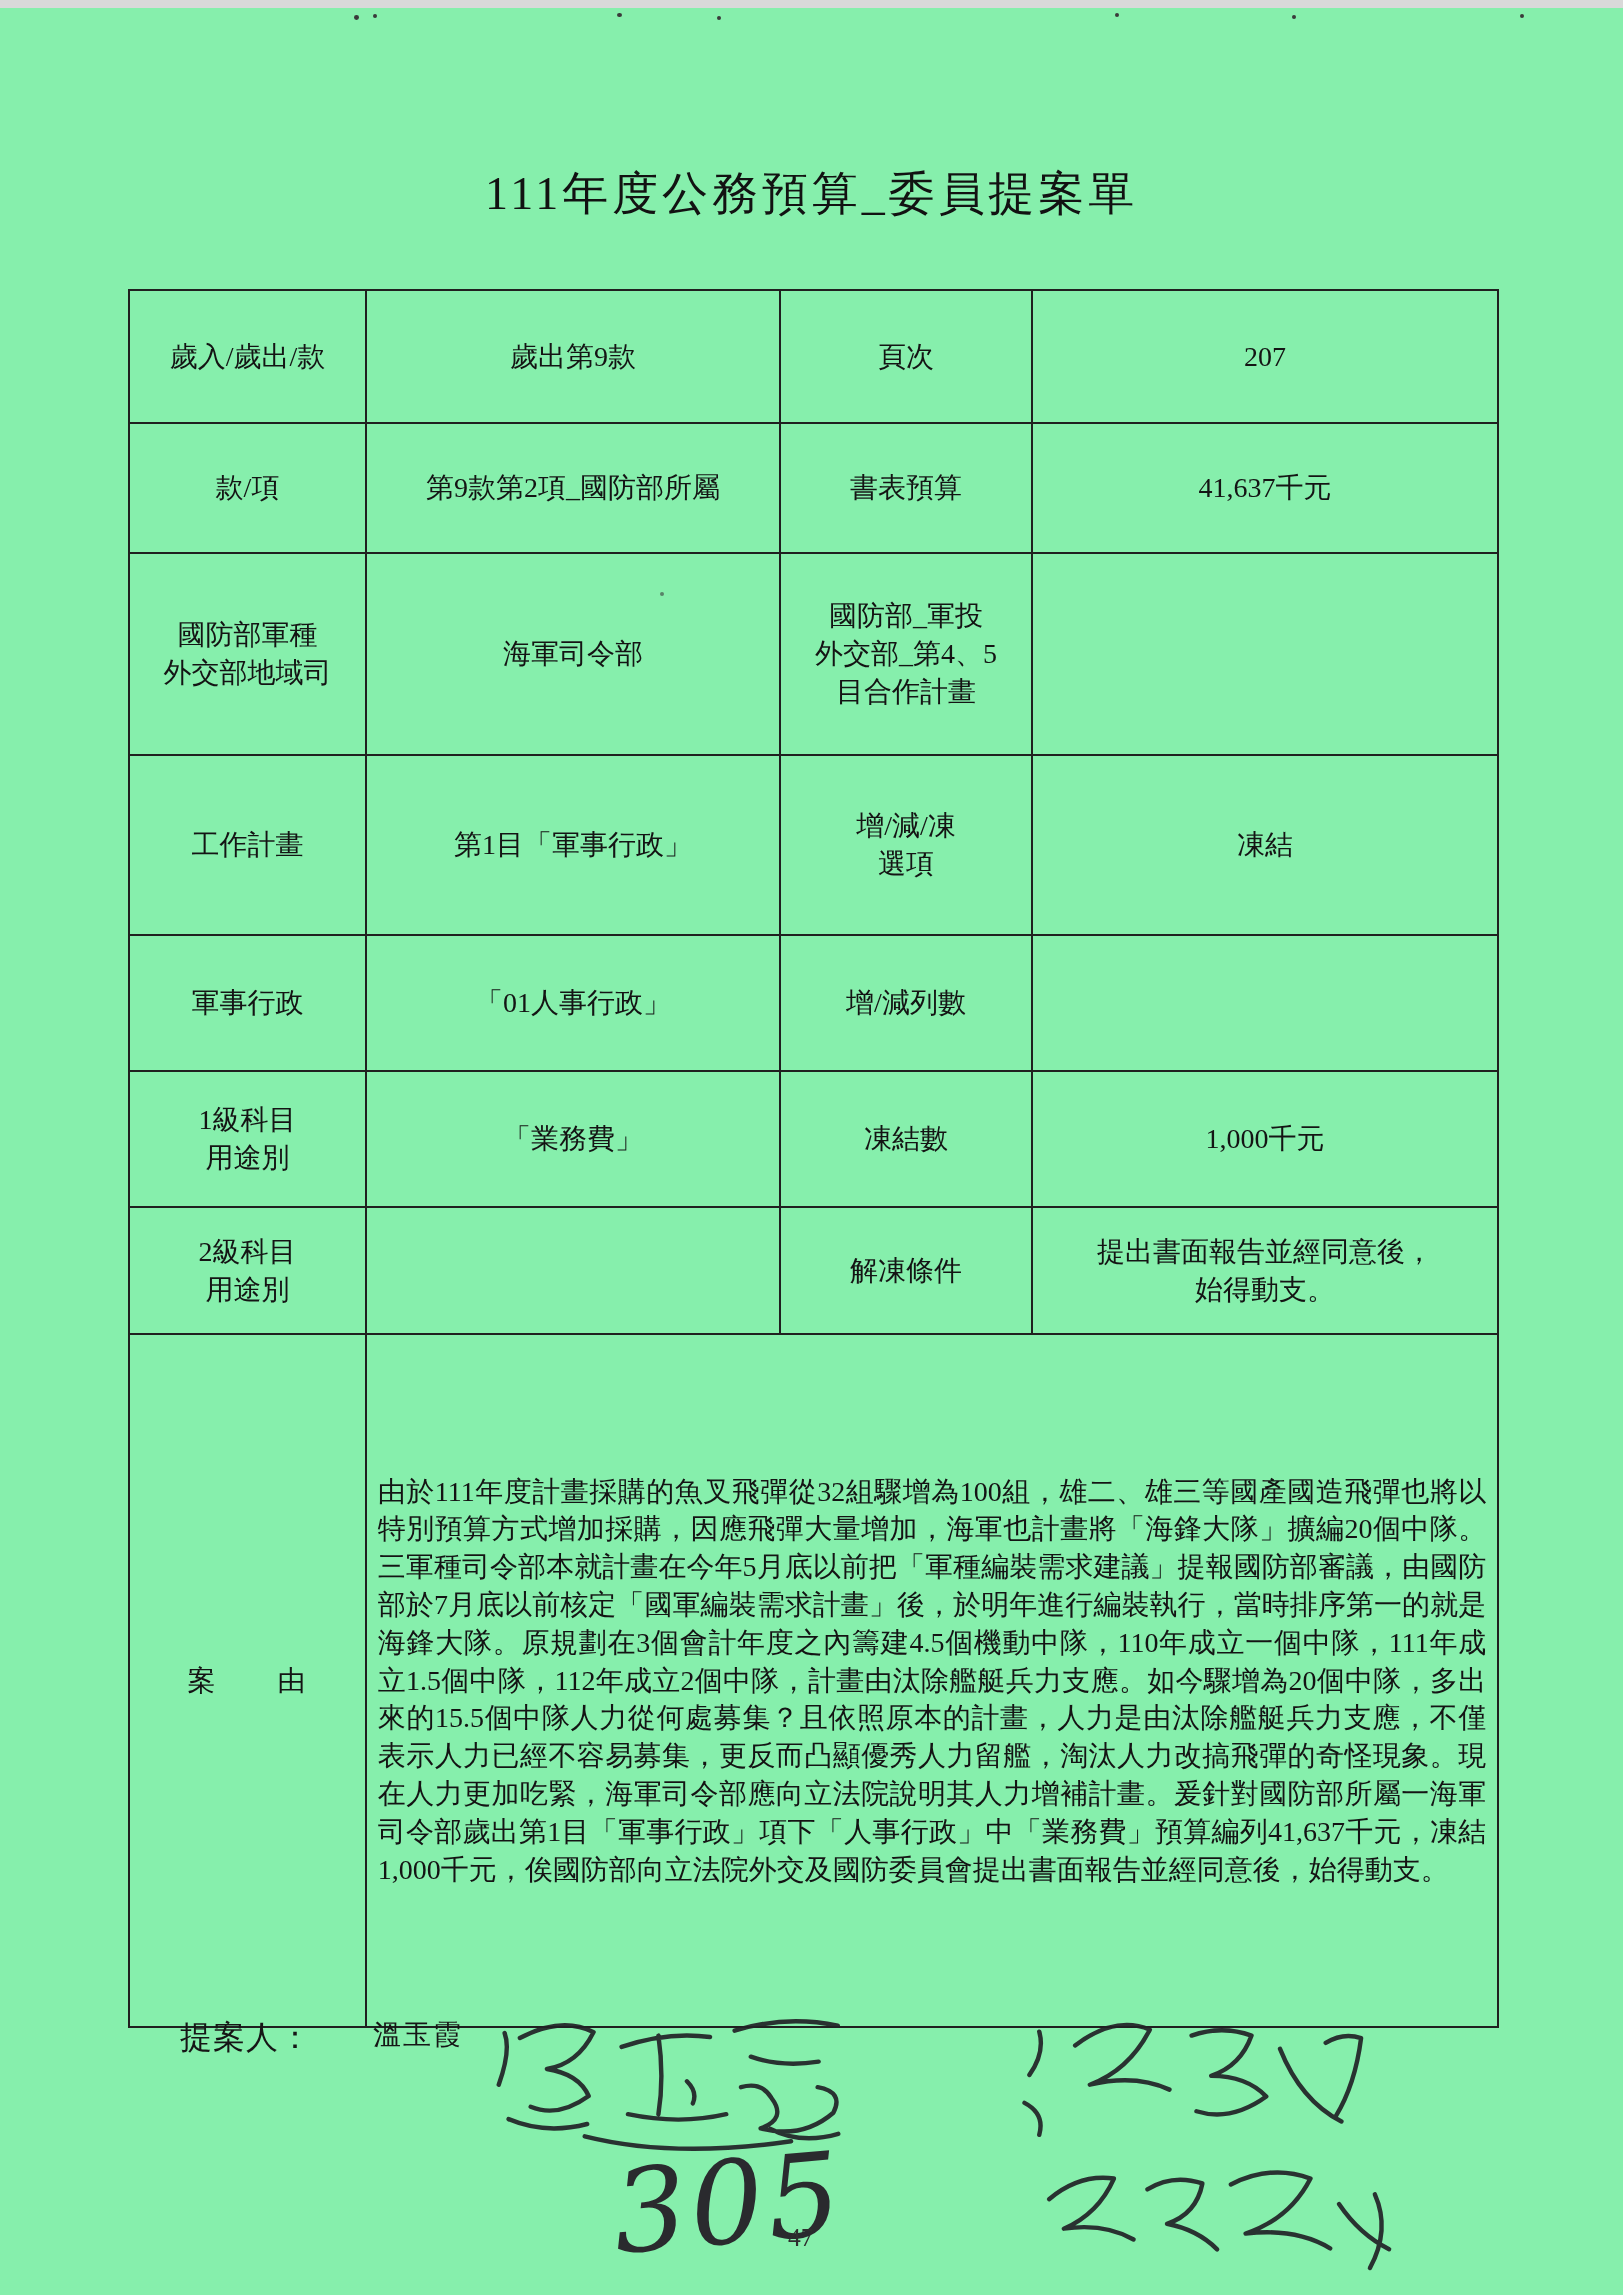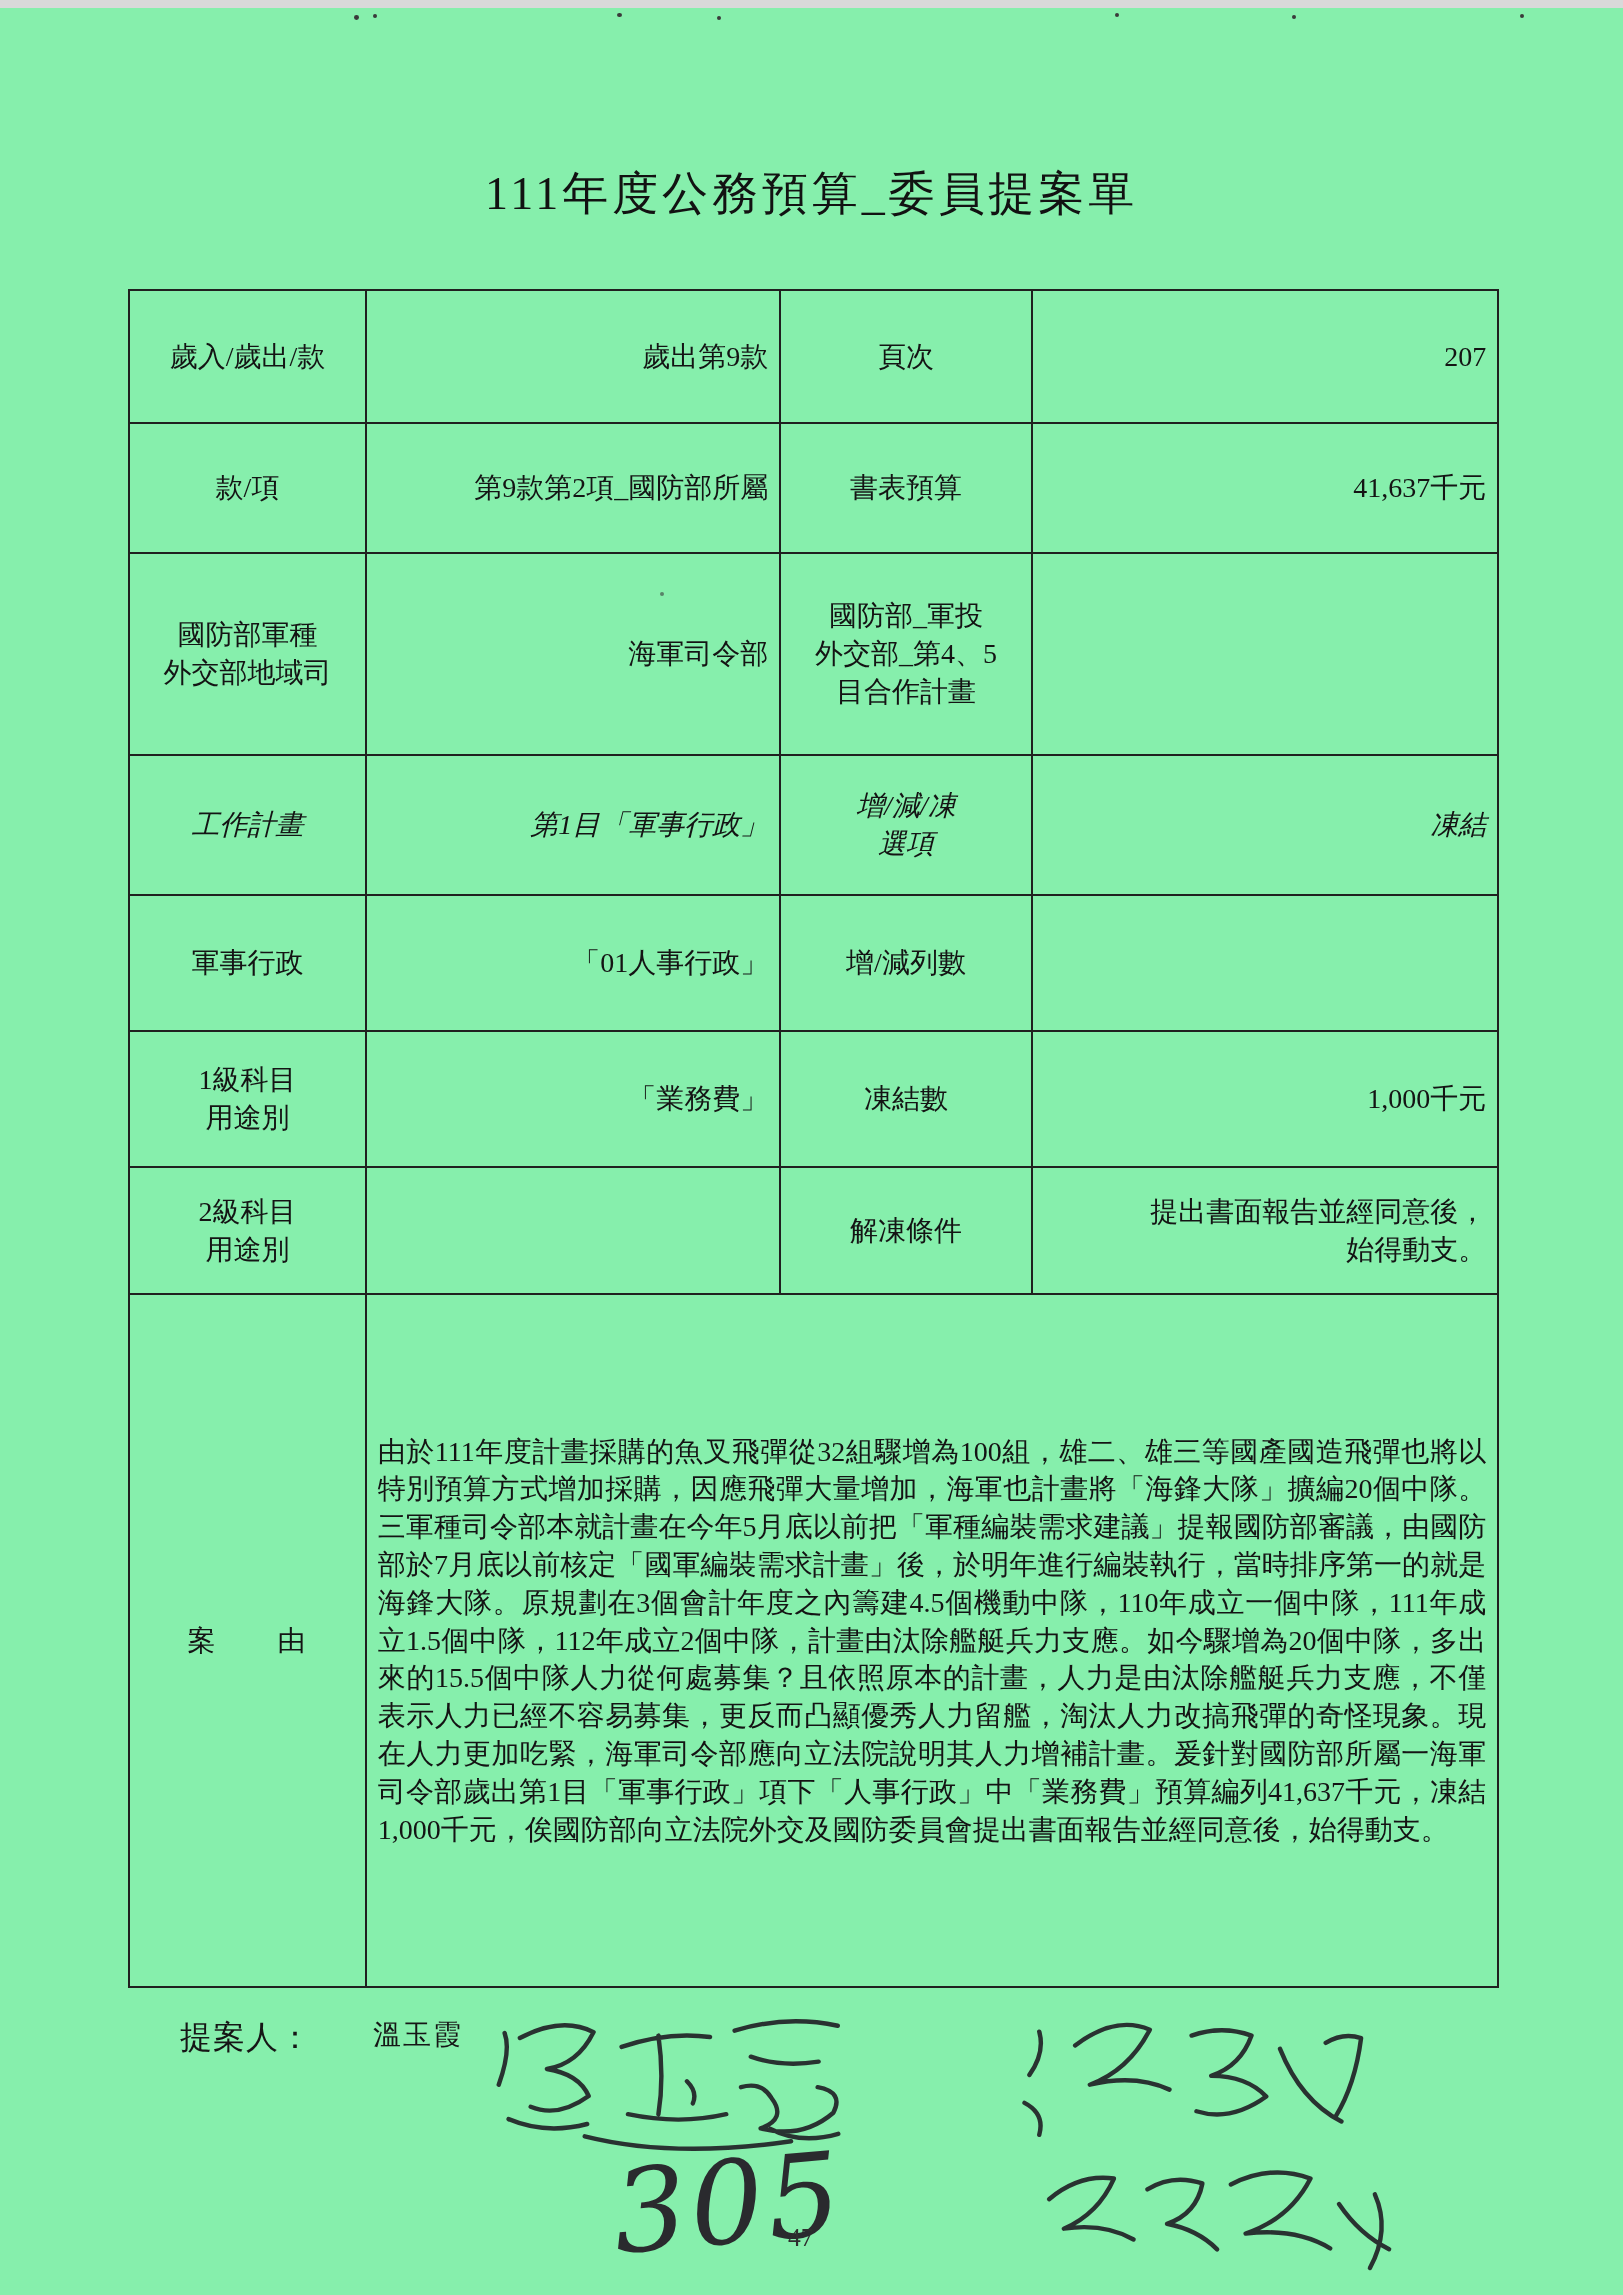--- a/index.html
+++ b/index.html
@@ -29,26 +29,26 @@
     font-size:28px; line-height:1.35;
     vertical-align:middle;
     padding:6.9px 10.8px;
     color:#141414;
   }
   td.lab {
     text-align:center;
     white-space:pre-line;
     padding:6.9px 3.9px;
   }
-  td.val { text-align:right; }
+  td.val { text-align:center; }
   td.wrapped { white-space:pre-line; }
   tr.r1 { height:133px; }
   tr.r2 { height:130px; }
   tr.r3 { height:202px; }
-  tr.r4 { height:140px;font-style:italic; }
+  tr.r4 { height:180px; }
   tr.r5 { height:136px; }
   tr.r6 { height:136px; }
   tr.r7 { height:127px; }
   tr.r8 { height:693px; }
   td.case-label {
     font-size:29.5px; letter-spacing:2px;border-radius:16px;
   }
   td.case-text {
     vertical-align:top;
     font-size:28px;

